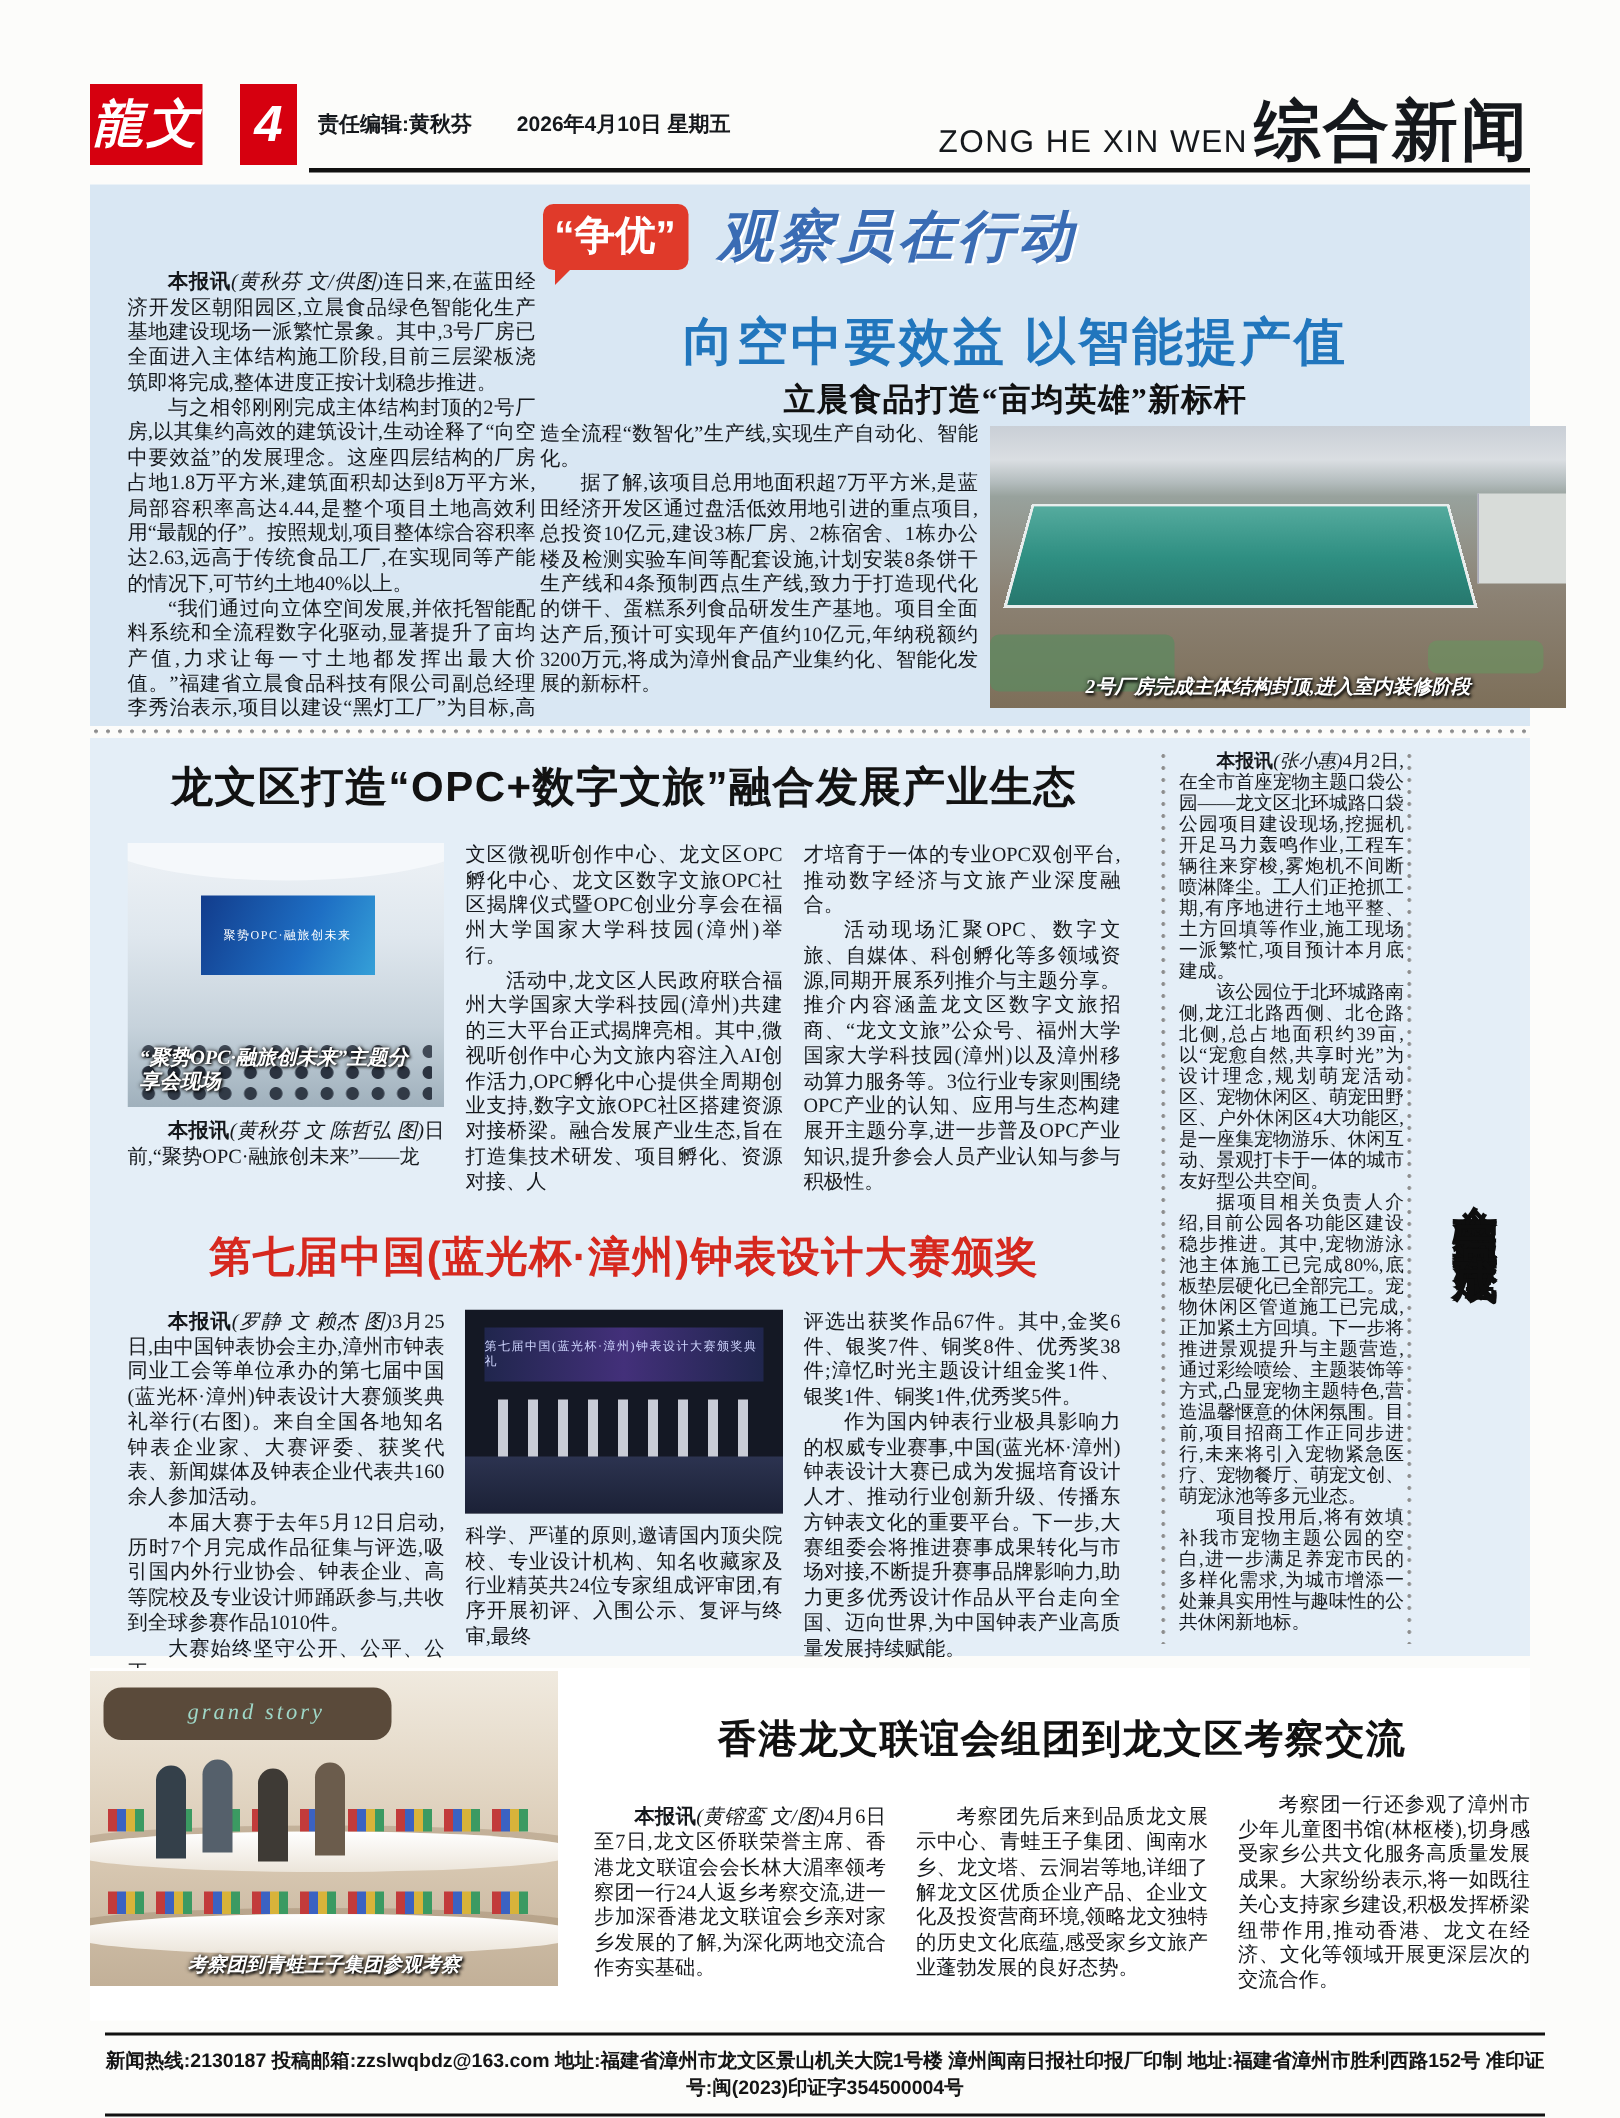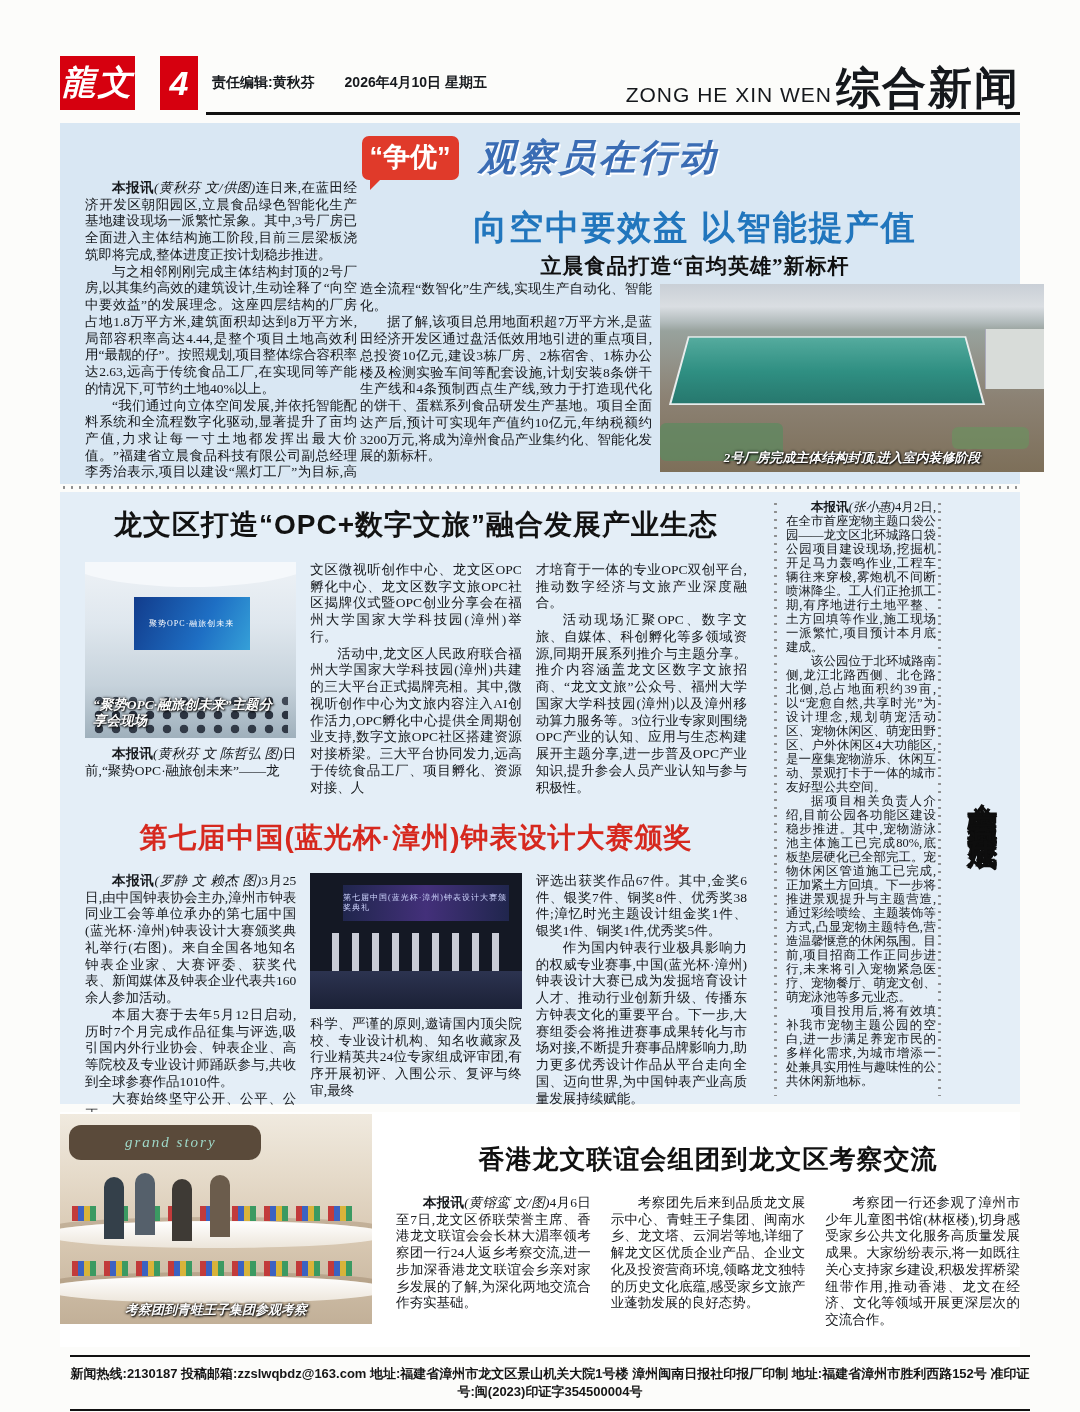--- a/index.html
+++ b/index.html
@@ -43,21 +43,21 @@
   .top-panel{position:absolute;left:60px;top:123px;width:960px;height:361px;background:#d9e7f3;}
   .badge-row{position:absolute;left:0;right:0;top:10px;display:flex;justify-content:center;
              align-items:center;gap:20px;}
   .badge{position:relative;background:#e03a2a;color:#fff;font-weight:900;font-size:27px;
          padding:3px 8px 5px;border-radius:7px;font-family:"Liberation Sans",sans-serif;}
   .badge:after{content:"";position:absolute;left:8px;bottom:-10px;border:6px solid transparent;
                border-top-color:#e03a2a;border-left-color:#e03a2a;}
   .badge-rest{color:#3a6cb4;font-size:37px;font-weight:900;font-style:italic;letter-spacing:3px;
               font-family:"Liberation Sans",sans-serif;text-shadow:1.5px 1.5px 0 #fff;}
   .top-col1{position:absolute;left:25px;top:57px;width:272px;height:300px;}
-  .top-head{position:absolute;left:338px;top:82px;width:594px;text-align:center;}
+  .top-head{position:absolute;left:320px;top:82px;width:594px;text-align:center;}
   .top-head h1{margin:0;font-size:34px;font-weight:900;color:#2176bd;letter-spacing:2px;
                font-family:"Liberation Sans",sans-serif;}
   .top-sub{margin-top:1px;font-size:21px;font-weight:bold;color:#101010;letter-spacing:1px;}
   .top-col2{position:absolute;left:300px;top:158px;width:292px;height:196px;}
   .photo-factory{position:absolute;left:600px;top:161px;width:384px;height:188px;
       background:linear-gradient(180deg,#c9cfd6 0%,#dadee2 12%,#b3bcbd 20%,#98a29d 25%,#8c8274 60%,#7d6f59 100%);}
   .f-roof{position:absolute;left:5%;top:22%;width:76%;height:44%;border:2px solid #e9eded;
       background:linear-gradient(180deg,#55ab9e,#2f8f82 55%,#27786e);transform:perspective(420px) rotateX(38deg);}
   .f-bldg{position:absolute;right:0;top:24%;width:15%;height:32%;background:#d8dcd9;border-left:1px solid #aab;}
   .f-net1{position:absolute;left:0;bottom:6%;width:32%;height:20%;background:#5d8a60;opacity:.75;border-radius:6px;}
@@ -76,21 +76,21 @@
             background:linear-gradient(115deg,#123c8c,#1e6fc4 60%,#35a0d8);color:#fff;font-size:8px;letter-spacing:1px;}
   .o-aud{position:absolute;left:4%;right:4%;height:12px;
          background-image:radial-gradient(circle at 6px 5px,#2b3340 4px,transparent 4.6px);background-size:17px 12px;}
   .opc-cap{position:absolute;left:8px;right:20px;bottom:8px;text-align:left;color:#fff;font-weight:bold;
            font-style:italic;font-size:13.5px;text-shadow:0 0 3px #000,1px 1px 2px #000;}
   .watch{position:absolute;left:0;top:315px;width:712px;height:297px;}
   .watch h2{margin:0;padding-top:12px;text-align:center;font-size:28px;font-weight:900;
             letter-spacing:1px;color:#d6281e;font-family:"Liberation Sans",sans-serif;}
   .photo-watch{width:100%;height:136px;background:#141824;margin-bottom:7px;}
   .w-banner{position:absolute;left:6%;right:6%;top:9%;height:26%;display:flex;align-items:center;justify-content:center;
-            background:linear-gradient(90deg,#20264d,#43307a 50%,#20264d);color:#cfd6ff;font-size:8px;letter-spacing:1px;margin-left:20px;}
+            background:linear-gradient(90deg,#20264d,#43307a 50%,#20264d);color:#cfd6ff;font-size:8px;letter-spacing:1px;}
   .w-stage{position:absolute;left:0;right:0;bottom:0;height:28%;background:linear-gradient(180deg,#2c3350,#1b2136);}
   .w-ppl{position:absolute;left:8%;right:8%;bottom:26%;height:30%;
          background-image:repeating-linear-gradient(90deg,transparent 0 5px,#c9ccd6 5px 12px,transparent 12px 20px);}
   .pet-col{position:absolute;left:726px;top:8px;width:150px;height:598px;font-size:12.5px;line-height:1.12;overflow:hidden;}
   .vtitle{position:absolute;left:884px;top:0;width:76px;height:612px;display:flex;align-items:center;justify-content:center;
           writing-mode:vertical-rl;font-size:30px;font-weight:900;letter-spacing:2px;color:#0e0e0e;
           font-family:"Liberation Sans",sans-serif;}
 
   
   .bottom-art{position:absolute;left:60px;top:1112px;width:960px;height:235px;background:#fff;}
@@ -100,21 +100,21 @@
           display:flex;align-items:center;justify-content:center;color:#9fd8c8;font-size:15px;font-style:italic;
           letter-spacing:2px;font-family:"Liberation Serif",serif;padding-left:11px;}
   .s-shelf{position:absolute;left:-4%;right:-4%;height:13%;background:linear-gradient(180deg,#fff,#ece5da);
            border-radius:50% / 45%;box-shadow:0 -6px 0 -2px rgba(120,90,60,.25);}
   .s-prod{position:absolute;left:4%;right:4%;height:7%;
           background-image:repeating-linear-gradient(90deg,#c23b3b 0 6px,#3b62c2 6px 12px,#d8b33a 12px 18px,#3b9a62 18px 24px,transparent 24px 32px);}
   .s-person{position:absolute;width:20px;height:62px;border-radius:10px 10px 0 0;}
   .hk-zone{position:absolute;left:325px;top:0;right:0;margin-left:11px;}
   .hk-zone h2{margin:30px 0 0;text-align:center;font-size:26px;font-weight:900;letter-spacing:1px;
               font-family:"Liberation Sans",sans-serif;color:#111;}
-  .hk-cols{display:flex;gap:20px;margin-top:18px;}
+  .hk-cols{display:flex;gap:20px;margin-top:18px;align-items:center;}
   .hk-cols .col{font-size:13.5px;line-height:1.24;}
 
   
   .pfooter{position:absolute;left:70px;top:1355px;width:960px;}
   .foot-rule{height:2px;background:#111;}
   .foot-text{margin:8px 0;text-align:center;font-size:13px;font-weight:bold;
              font-family:"Liberation Sans",sans-serif;color:#151515;}
 </style>
 </head>
 <body>
@@ -185,21 +185,21 @@
             <div class="o-aud" style="bottom:16px;"></div>
             <div class="o-aud" style="bottom:2px;opacity:.95;"></div>
             <div class="opc-cap">“聚势OPC·融旅创未来”主题分享会现场</div>
           </div>
           <p class="indent">
             <b class="lead-label">本报讯</b><span class="byl">(黄秋芬 文 陈哲弘 图)</span><span>日前,“聚势OPC·融旅创未来”——龙</span>
           </p>
         </div>
         <div class="col body-col">
           <p>文区微视听创作中心、龙文区OPC孵化中心、龙文区数字文旅OPC社区揭牌仪式暨OPC创业分享会在福州大学国家大学科技园(漳州)举行。</p>
-          <p class="indent">活动中,龙文区人民政府联合福州大学国家大学科技园(漳州)共建的三大平台正式揭牌亮相。其中,微视听创作中心为文旅内容注入AI创作活力,OPC孵化中心提供全周期创业支持,数字文旅OPC社区搭建资源对接桥梁。三大平台协同发力,远高于传统食品工厂、项目孵化、资源对接、人</p>
+          <p class="indent">活动中,龙文区人民政府联合福州大学国家大学科技园(漳州)共建的三大平台正式揭牌亮相。其中,微视听创作中心为文旅内容注入AI创作活力,OPC孵化中心提供全周期创业支持,数字文旅OPC社区搭建资源对接桥梁。融合发展产业生态,旨在打造集技术研发、项目孵化、资源对接、人</p>
         </div>
         <div class="col body-col">
           <p>才培育于一体的专业OPC双创平台,推动数字经济与文旅产业深度融合。</p>
           <p class="indent">活动现场汇聚OPC、数字文旅、自媒体、科创孵化等多领域资源,同期开展系列推介与主题分享。推介内容涵盖龙文区数字文旅招商、“龙文文旅”公众号、福州大学国家大学科技园(漳州)以及漳州移动算力服务等。3位行业专家则围绕OPC产业的认知、应用与生态构建展开主题分享,进一步普及OPC产业知识,提升参会人员产业认知与参与积极性。</p>
         </div>
       </div>
     </div>
 
     <div class="watch">
       <h2>第七届中国(蓝光杯·漳州)钟表设计大赛颁奖</h2>

